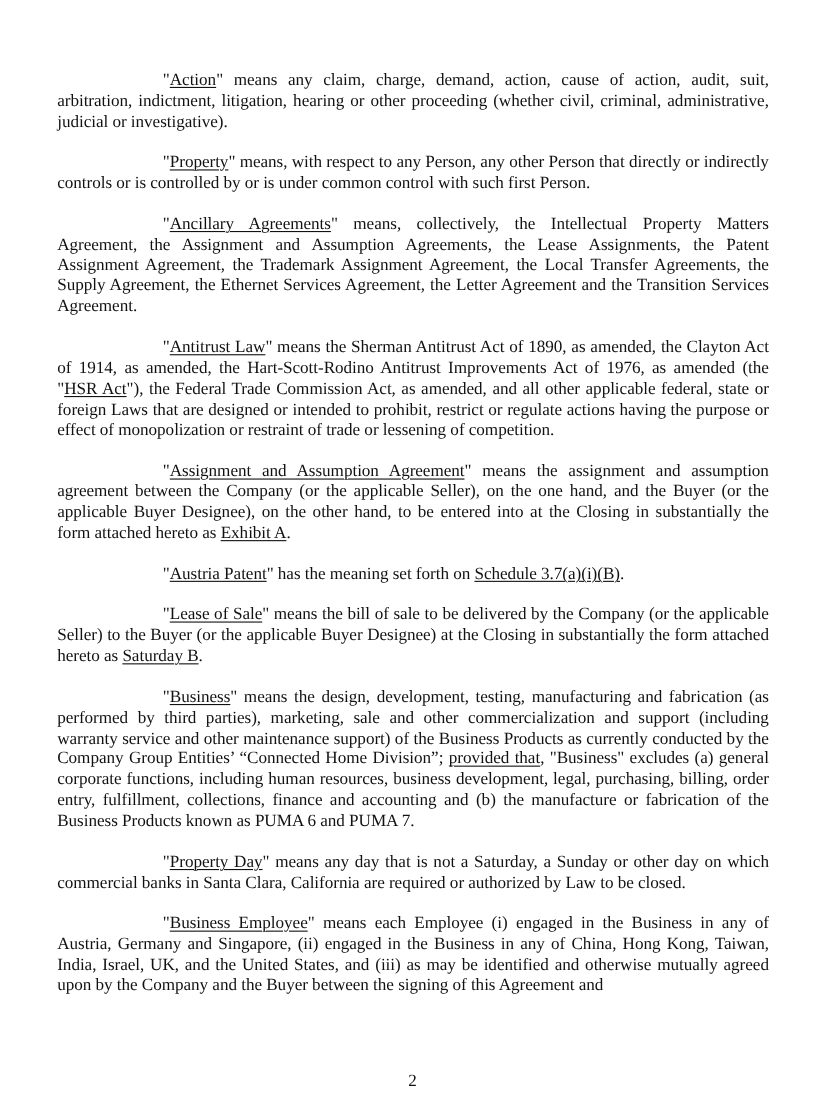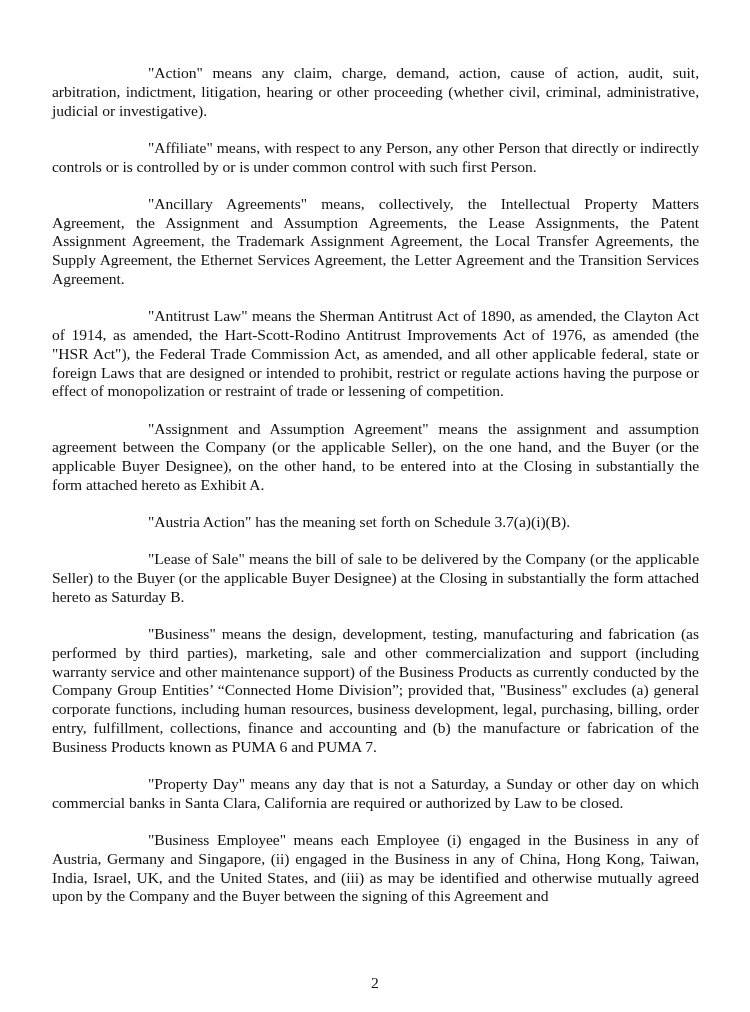--- a/index.html
+++ b/index.html
@@ -12,35 +12,35 @@
     position: absolute; left: 52px; top: 64px; width: 647px;
   }
   .para {
     font-size: 15.6px;
     line-height: 18.8px;
     text-align: justify;
     text-indent: 96px;
     margin: 0 0 18.4px 0;
     letter-spacing: -0.05px;
   }
-  .u { text-underline-offset: 2px; text-decoration-thickness: 1px; }
+  .u { text-decoration: underline; text-underline-offset: 2px; text-decoration-thickness: 1px; }
   .page-number {
     position: absolute; left: 0; width: 750px; top: 974px;
     text-align: center; font-size: 15.6px;
   }
 </style>
 </head>
 <body>
 
 <div class="page">
   <p class="para"><span>"</span><span class="u">Action</span><span>" means any claim, charge, demand, action, cause of action, audit, suit, arbitration, indictment, litigation, hearing or other proceeding (whether civil, criminal, administrative, judicial or investigative).</span></p>
-  <p class="para"><span>"</span><span class="u">Affiliate</span><span>" means, with respect to any Person, any other Person that directly or indirectly controls or is controlled by or is under common control with such first Person.</span></p>
+  <p class="para"><span>"</span><span class="u">Property</span><span>" means, with respect to any Person, any other Person that directly or indirectly controls or is controlled by or is under common control with such first Person.</span></p>
   <p class="para"><span>"</span><span class="u">Ancillary Agreements</span><span>" means, collectively, the Intellectual Property Matters Agreement, the Assignment and Assumption Agreements, the Lease Assignments, the Patent Assignment Agreement, the Trademark Assignment Agreement, the Local Transfer Agreements, the Supply Agreement, the Ethernet Services Agreement, the Letter Agreement and the Transition Services Agreement.</span></p>
   <p class="para"><span>"</span><span class="u">Antitrust Law</span><span>" means the Sherman Antitrust Act of 1890, as amended, the Clayton Act of 1914, as amended, the Hart-Scott-Rodino Antitrust Improvements Act of 1976, as amended (the "</span><span class="u">HSR Act</span><span>"), the Federal Trade Commission Act, as amended, and all other applicable federal, state or foreign Laws that are designed or intended to prohibit, restrict or regulate actions having the purpose or effect of monopolization or restraint of trade or lessening of competition.</span></p>
   <p class="para"><span>"</span><span class="u">Assignment and Assumption Agreement</span><span>" means the assignment and assumption agreement between the Company (or the applicable Seller), on the one hand, and the Buyer (or the applicable Buyer Designee), on the other hand, to be entered into at the Closing in substantially the form attached hereto as </span><span class="u">Exhibit A</span><span>.</span></p>
-  <p class="para"><span>"</span><span class="u">Austria Action</span><span>" has the meaning set forth on </span><span class="u">Schedule 3.7(a)(i)(B)</span><span>.</span></p>
+  <p class="para"><span>"</span><span class="u">Austria Patent</span><span>" has the meaning set forth on </span><span class="u">Schedule 3.7(a)(i)(B)</span><span>.</span></p>
   <p class="para"><span>"</span><span class="u">Lease of Sale</span><span>" means the bill of sale to be delivered by the Company (or the applicable Seller) to the Buyer (or the applicable Buyer Designee) at the Closing in substantially the form attached hereto as </span><span class="u">Saturday B</span><span>.</span></p>
   <p class="para"><span>"</span><span class="u">Business</span><span>" means the design, development, testing, manufacturing and fabrication (as performed by third parties), marketing, sale and other commercialization and support (including warranty service and other maintenance support) of the Business Products as currently conducted by the Company Group Entities’ “Connected Home Division”; </span><span class="u">provided that</span><span>, "Business" excludes (a) general corporate functions, including human resources, business development, legal, purchasing, billing, order entry, fulfillment, collections, finance and accounting and (b) the manufacture or fabrication of the Business Products known as PUMA 6 and PUMA 7.</span></p>
   <p class="para"><span>"</span><span class="u">Property Day</span><span>" means any day that is not a Saturday, a Sunday or other day on which commercial banks in Santa Clara, California are required or authorized by Law to be closed.</span></p>
   <p class="para"><span>"</span><span class="u">Business Employee</span><span>" means each Employee (i) engaged in the Business in any of Austria, Germany and Singapore, (ii) engaged in the Business in any of China, Hong Kong, Taiwan, India, Israel, UK, and the United States, and (iii) as may be identified and otherwise mutually agreed upon by the Company and the Buyer between the signing of this Agreement and</span></p>
 </div>
 
 <div class="page-number">2</div>
 
 </body></html>

